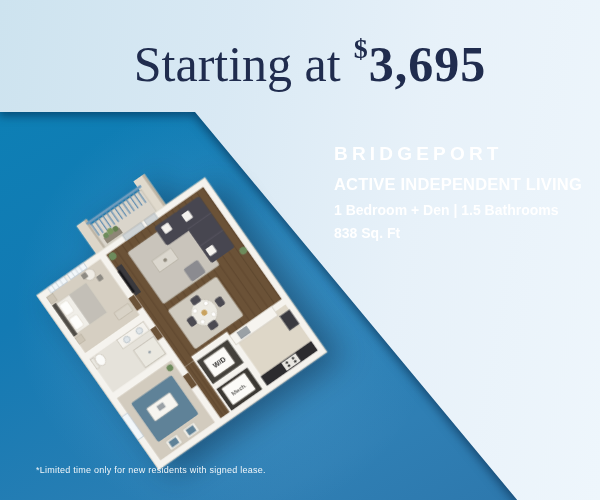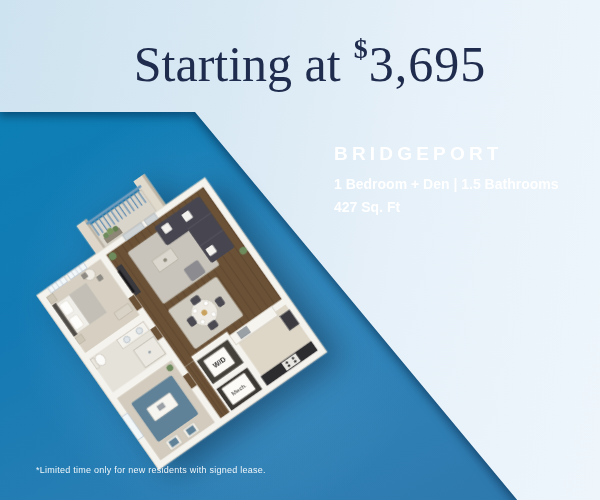--- a/index.html
+++ b/index.html
@@ -22,21 +22,21 @@
     background:linear-gradient(100deg,#cde3ef 0%,#d9e9f4 35%,#e7f1f9 65%,#eef6fc 100%);
     clip-path:polygon(0 0,100% 0,100% 100%,86.2% 100%,32.5% 22.4%,0 22.4%);
   }
   .headline {
     position:absolute; top:0; left:0; right:0; height:112px;
     display:flex; align-items:center; justify-content:center; padding-top:8px;
     font-family:"Liberation Serif","DejaVu Serif",serif;
     color:#202c4e; font-size:50px; white-space:pre;padding-left:20px;
   }
   .headline .cur { font-size:28px; font-weight:700; position:relative; top:-15px; margin-left:13px; margin-right:1px; }
-  .headline .amt { font-weight:400; letter-spacing:1px; }
+  .headline .amt { font-weight:700; letter-spacing:1px; }
   .info { position:absolute; left:334px; top:143px; color:#ffffff; }
   .info .name { font-size:19px; font-weight:700; letter-spacing:4.2px; margin:0 0 8px 0; }
   .info .sub  { font-size:16.5px; font-weight:700; line-height:23px; letter-spacing:.2px; }
   .info .meta { font-size:14px; font-weight:700; line-height:23px; }
   .info .meta.first { margin-top:3px; }
   .disclaimer {
     position:absolute; left:36px; top:465px; font-size:9px; letter-spacing:.25px;
     color:#ffffff; opacity:.93;
   }
   .floorplan {
@@ -54,22 +54,23 @@
 
   <div class="bg-blue"></div>
   <div class="light-wrap">
     <div class="light-shape"></div>
   </div>
 
   <div class="headline"><span>Starting at</span><span class="cur">$</span><span class="amt">3,695</span></div>
 
   <div class="info">
     <div class="name">BRIDGEPORT</div>
+    <div class="sub">ACTIVE INDEPENDENT LIVING</div>
     <div class="meta first">1 Bedroom + Den | 1.5 Bathrooms</div>
-    <div class="meta">427 Sq. Ft</div>
+    <div class="meta">838 Sq. Ft</div>
   </div>
 
   <div class="floorplan">
     <svg width="250" height="275" viewBox="0 0 250 275">
 
       <g>
         <rect x="84" y="4" width="13" height="44" fill="#ddd6c9"></rect>
         <rect x="94" y="4" width="3" height="44" fill="#b9b1a1"></rect>
         <rect x="160" y="0" width="14" height="48" fill="#e0dacd"></rect>
         <rect x="171" y="0" width="3" height="48" fill="#bcb4a4"></rect>

